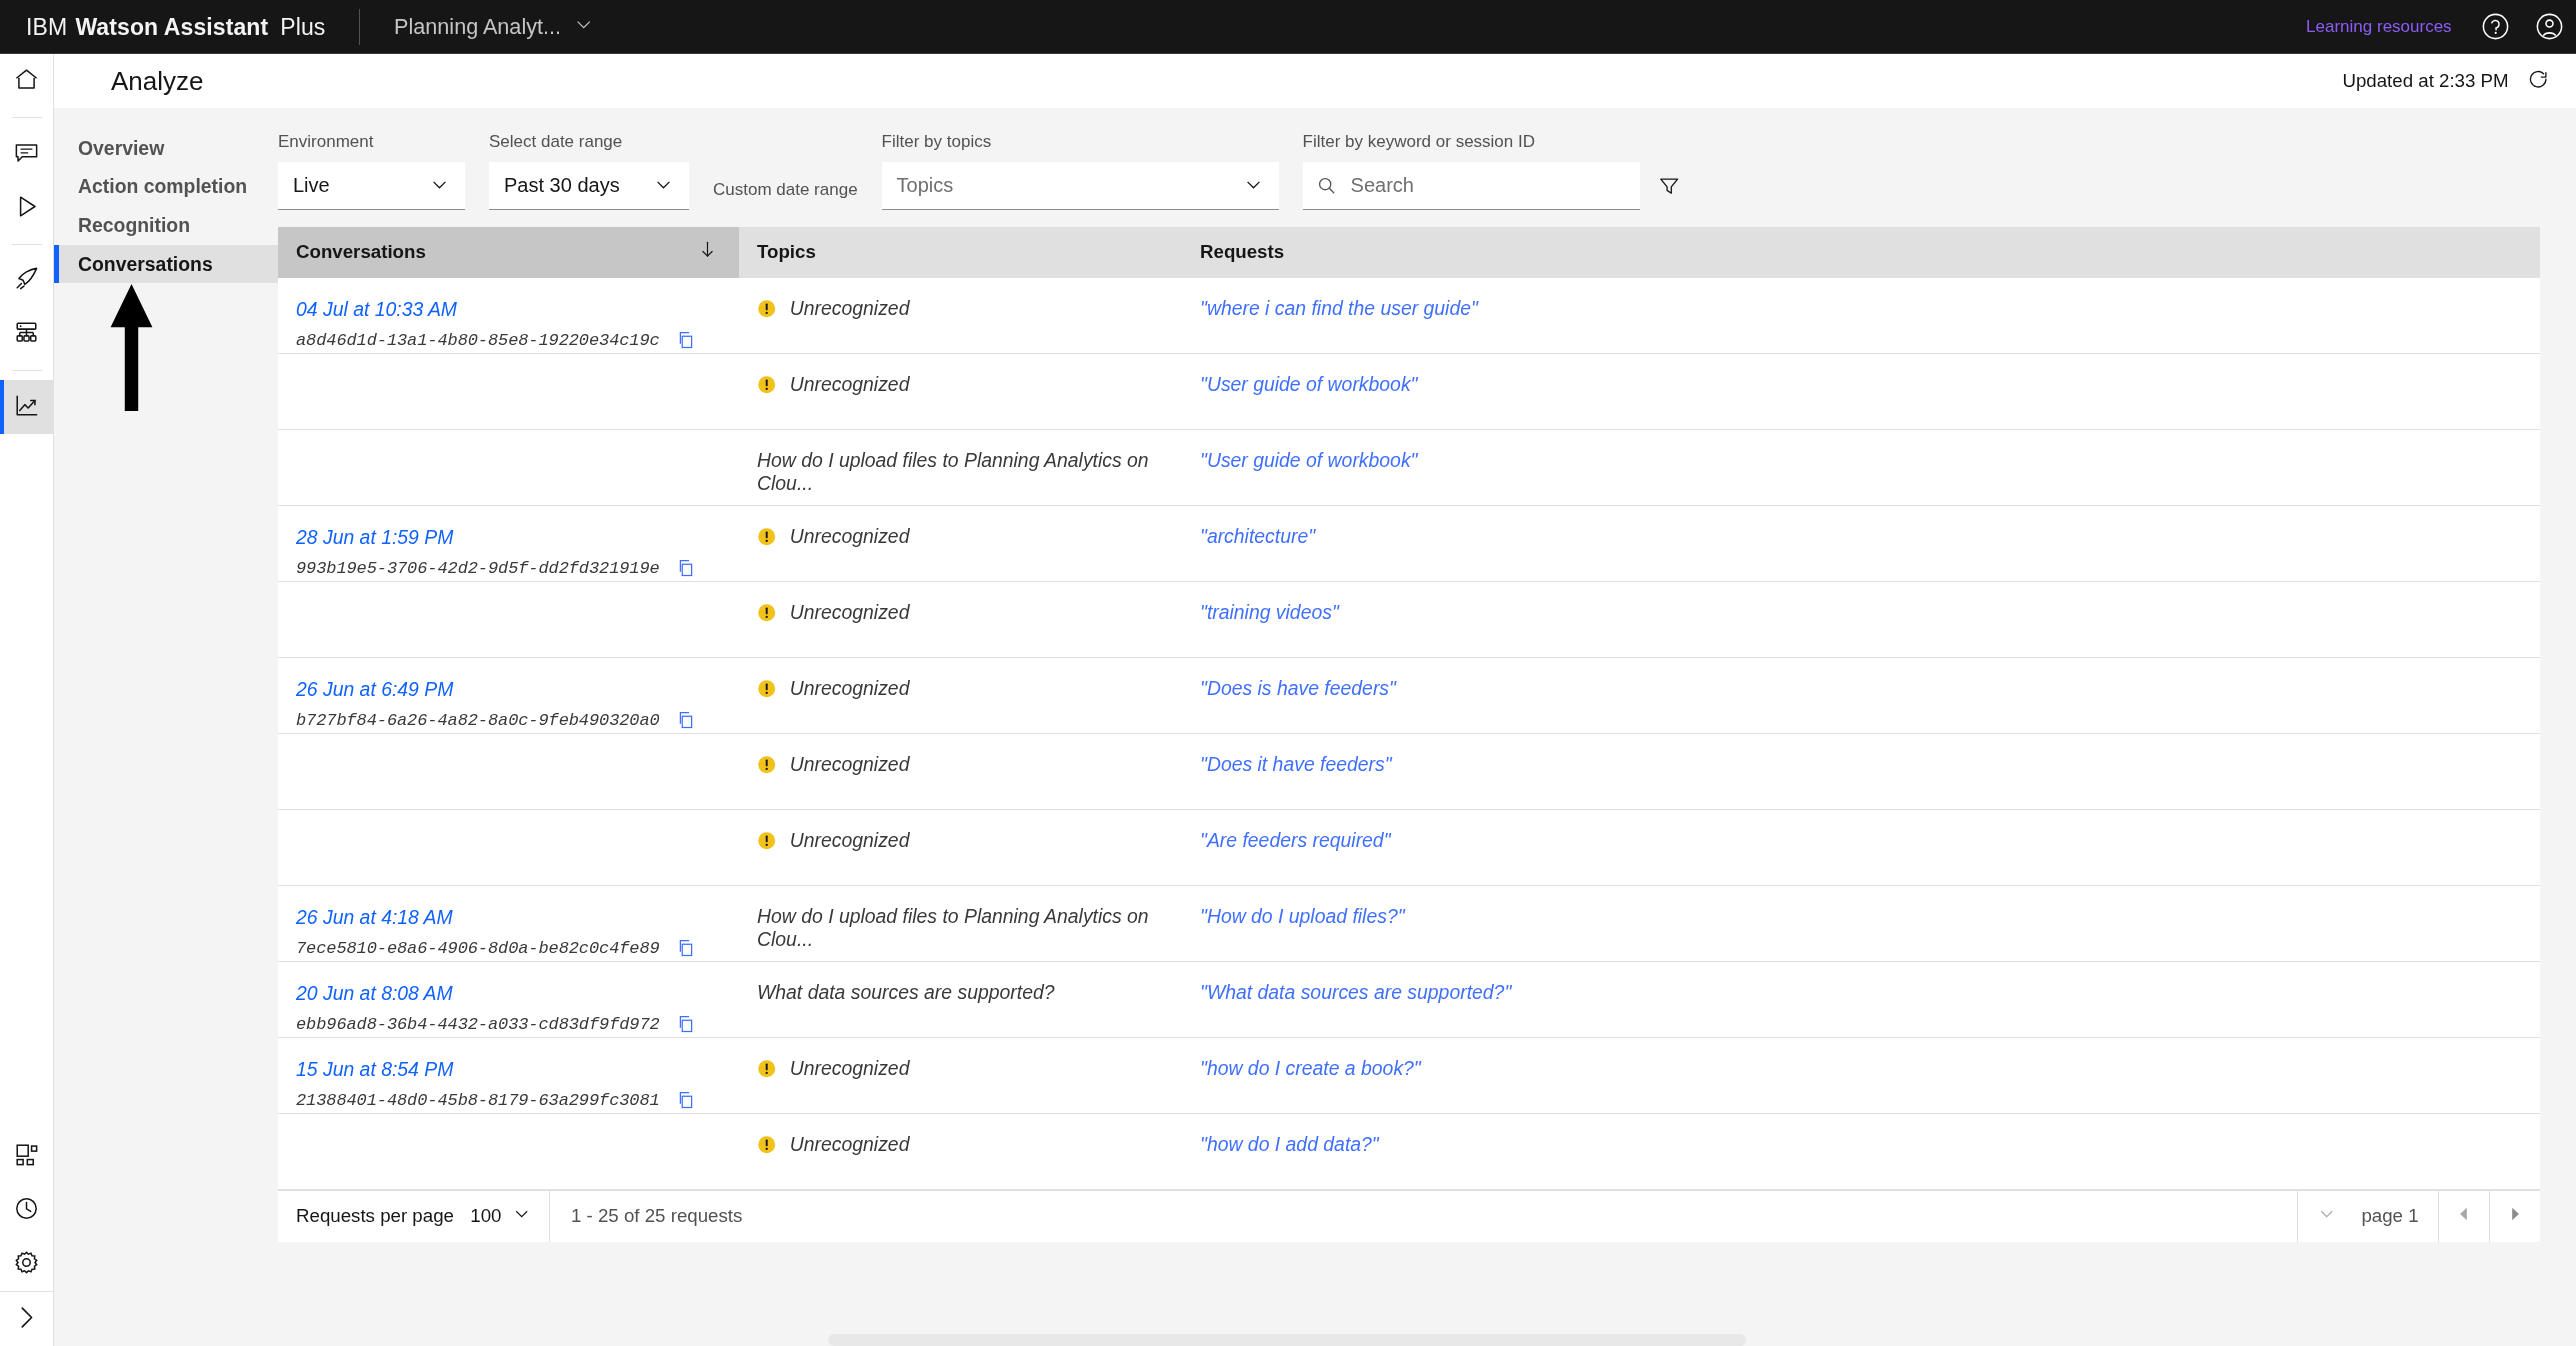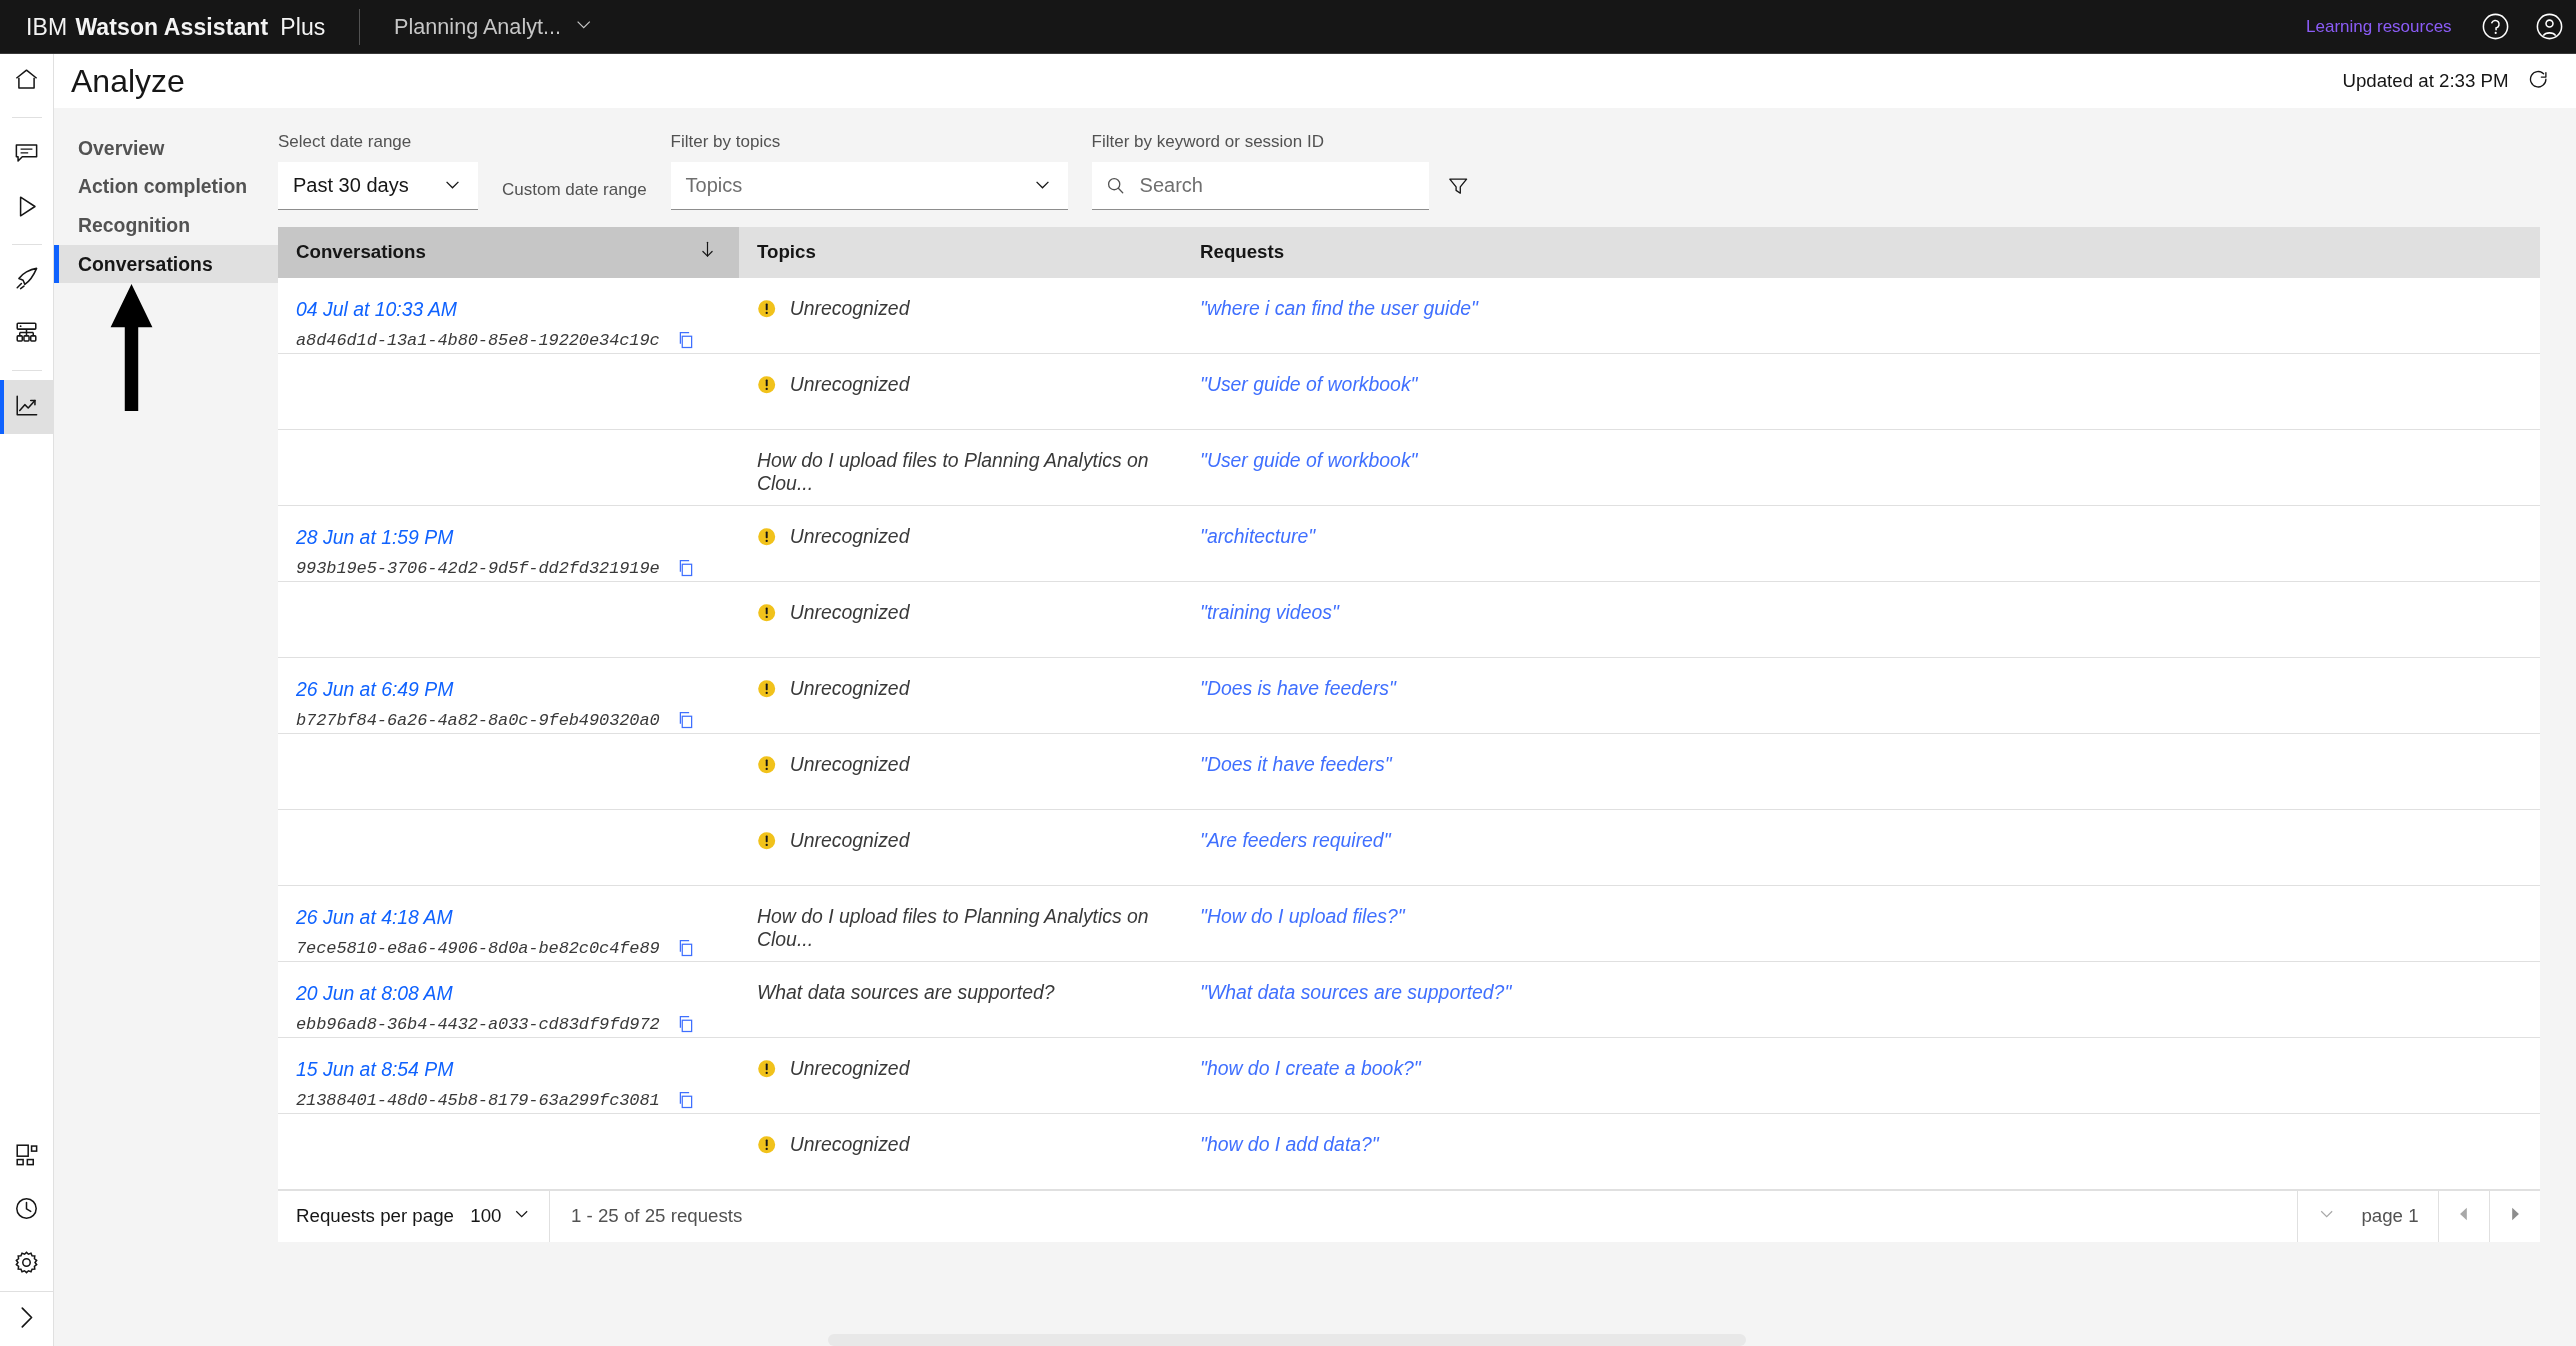--- a/index.html
+++ b/index.html
@@ -68,21 +68,21 @@
   
   .page {
     position: absolute; top: 54px; left: 54px;
     width: 2522px; height: 1292px;
     background: #f4f4f4;
   }
   .page-title-bar {
     height: 54px; display: flex; align-items: center;
     padding: 0 27px 0 17px; background: #ffffff;
   }
-  .page-title { font-size: 32px; font-weight: 400; color: #161616; }
+  .page-title { font-size: 26px; font-weight: 400; color: #161616; margin-left: 40px; }
   .updated {
     margin-left: auto; display: flex; align-items: center; gap: 18px;
   }
   .updated-txt { font-size: 18.7px; color: #161616; }
   .updated svg { width: 22.4px; height: 22.4px; }
 
   
   .content-wrap { display: flex; height: 1238px; }
   .leftnav {
     width: 224px; flex: 0 0 224px;
@@ -370,20 +370,31 @@
       </div>
       <div class="nav-item active">
         <span>Conversations</span>
       </div>
     </div>
 
     <div class="main">
 
       <div class="filters">
 
+        <div class="fgroup">
+          <span class="flabel">Environment</span>
+          <div class="fcontrol w-env">
+            <span class="fval">Live</span>
+            <span class="caret">
+              <svg viewBox="0 0 32 32" fill="none" stroke="#161616" stroke-width="2">
+                  <path d="M7 12 L16 21 L25 12"></path>
+                </svg>
+            </span>
+          </div>
+        </div>
 
         <div class="fgroup">
           <span class="flabel">Select date range</span>
           <div class="fcontrol w-daterange">
             <span class="fval">Past 30 days</span>
             <span class="caret">
               <svg viewBox="0 0 32 32" fill="none" stroke="#161616" stroke-width="2">
                   <path d="M7 12 L16 21 L25 12"></path>
                 </svg>
             </span>

